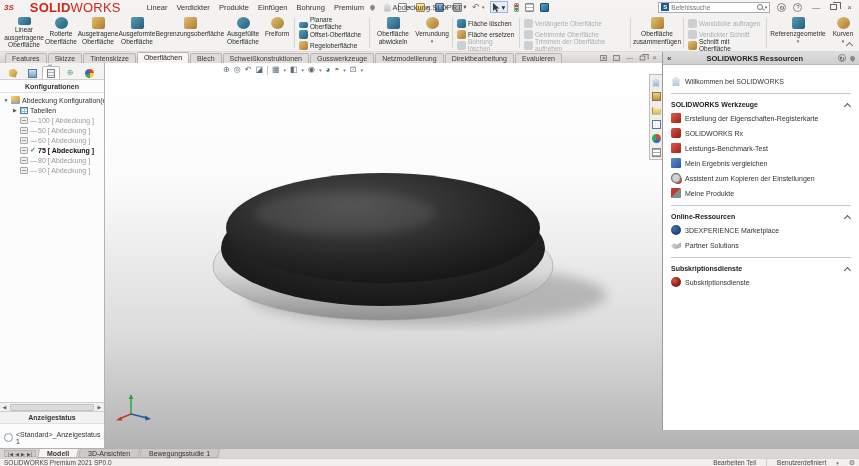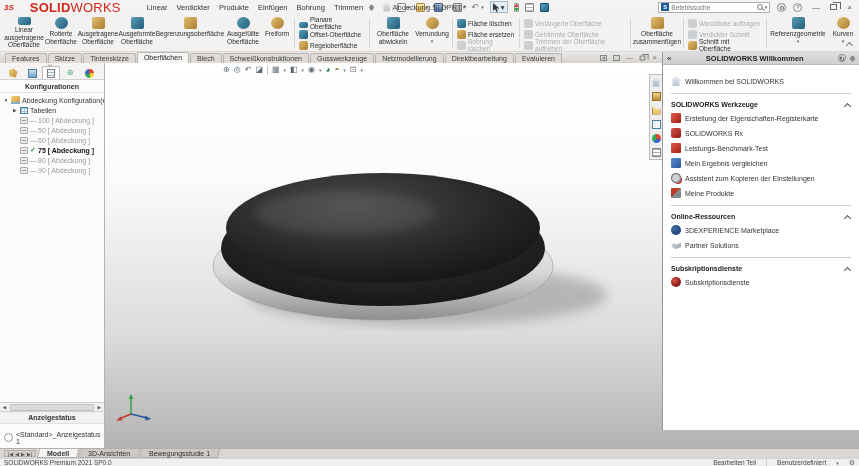--- a/index.html
+++ b/index.html
@@ -160,21 +160,21 @@
     <div class="logo">
       <span class="dsmark">3S</span>
       <span class="brand"><b>SOLID</b><span>WORKS</span></span>
     </div>
     <nav class="menus">
       <span>Linear</span>
       <span>Verdickter</span>
       <span>Produkte</span>
       <span>Einfügen</span>
       <span>Bohrung</span>
-      <span>Trimmen</span>
+      <span>Premium</span>
     </nav>
     <span class="pin"></span>
     <div class="qicons">
       <span class="qi">
           <span class="g g-home"></span>
         </span>
       <span class="qi">
           <span class="g g-doc"></span>
           <span class="car">▾</span>
         </span>
@@ -517,21 +517,21 @@
           </span>
         <span class="s">
             <span class="s-ic s-app"></span>
           </span>
         <span class="s">
             <span class="s-ic s-prop"></span>
           </span>
       </div>
       <div class="rp-head">
         <span class="lsym">«</span>
-        <span class="title">SOLIDWORKS Willkommen</span>
+        <span class="title">SOLIDWORKS Ressourcen</span>
         <span class="circ" style="width:8px;height:8px;font-size:6px">↻</span>
         <span class="pin" style="margin:0 0 0 4px"></span>
       </div>
       <div class="rp-body">
         <div class="rp-item">
           <span class="rp-ic ic-home"></span>
           <span>Willkommen bei SOLIDWORKS</span>
         </div>
         <div class="rp-div"></div>
         <div class="rp-sec">

